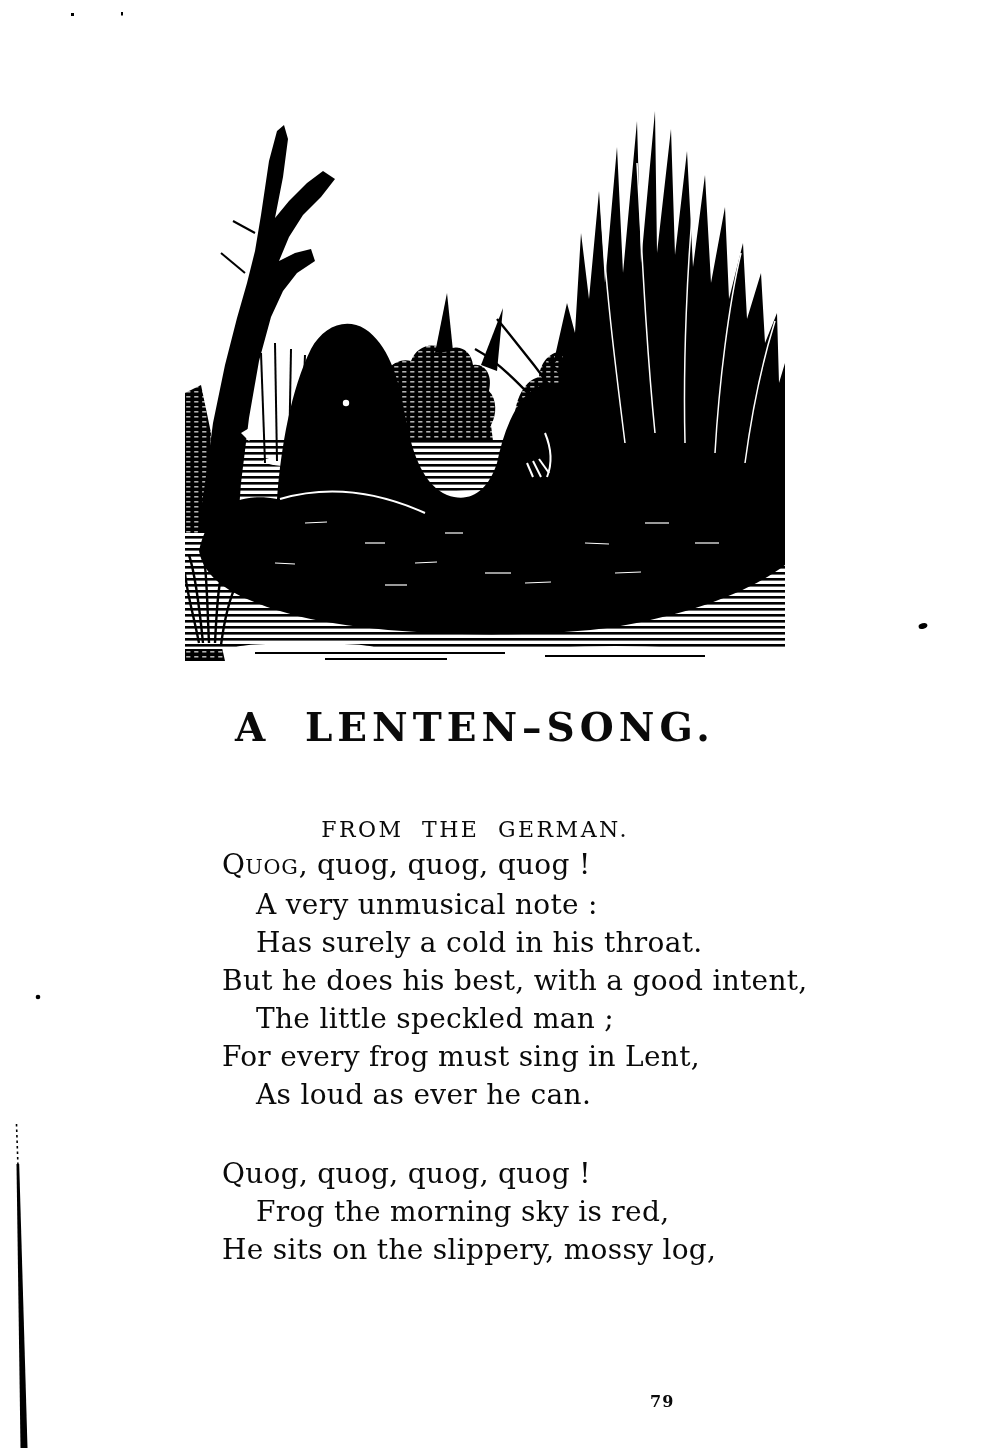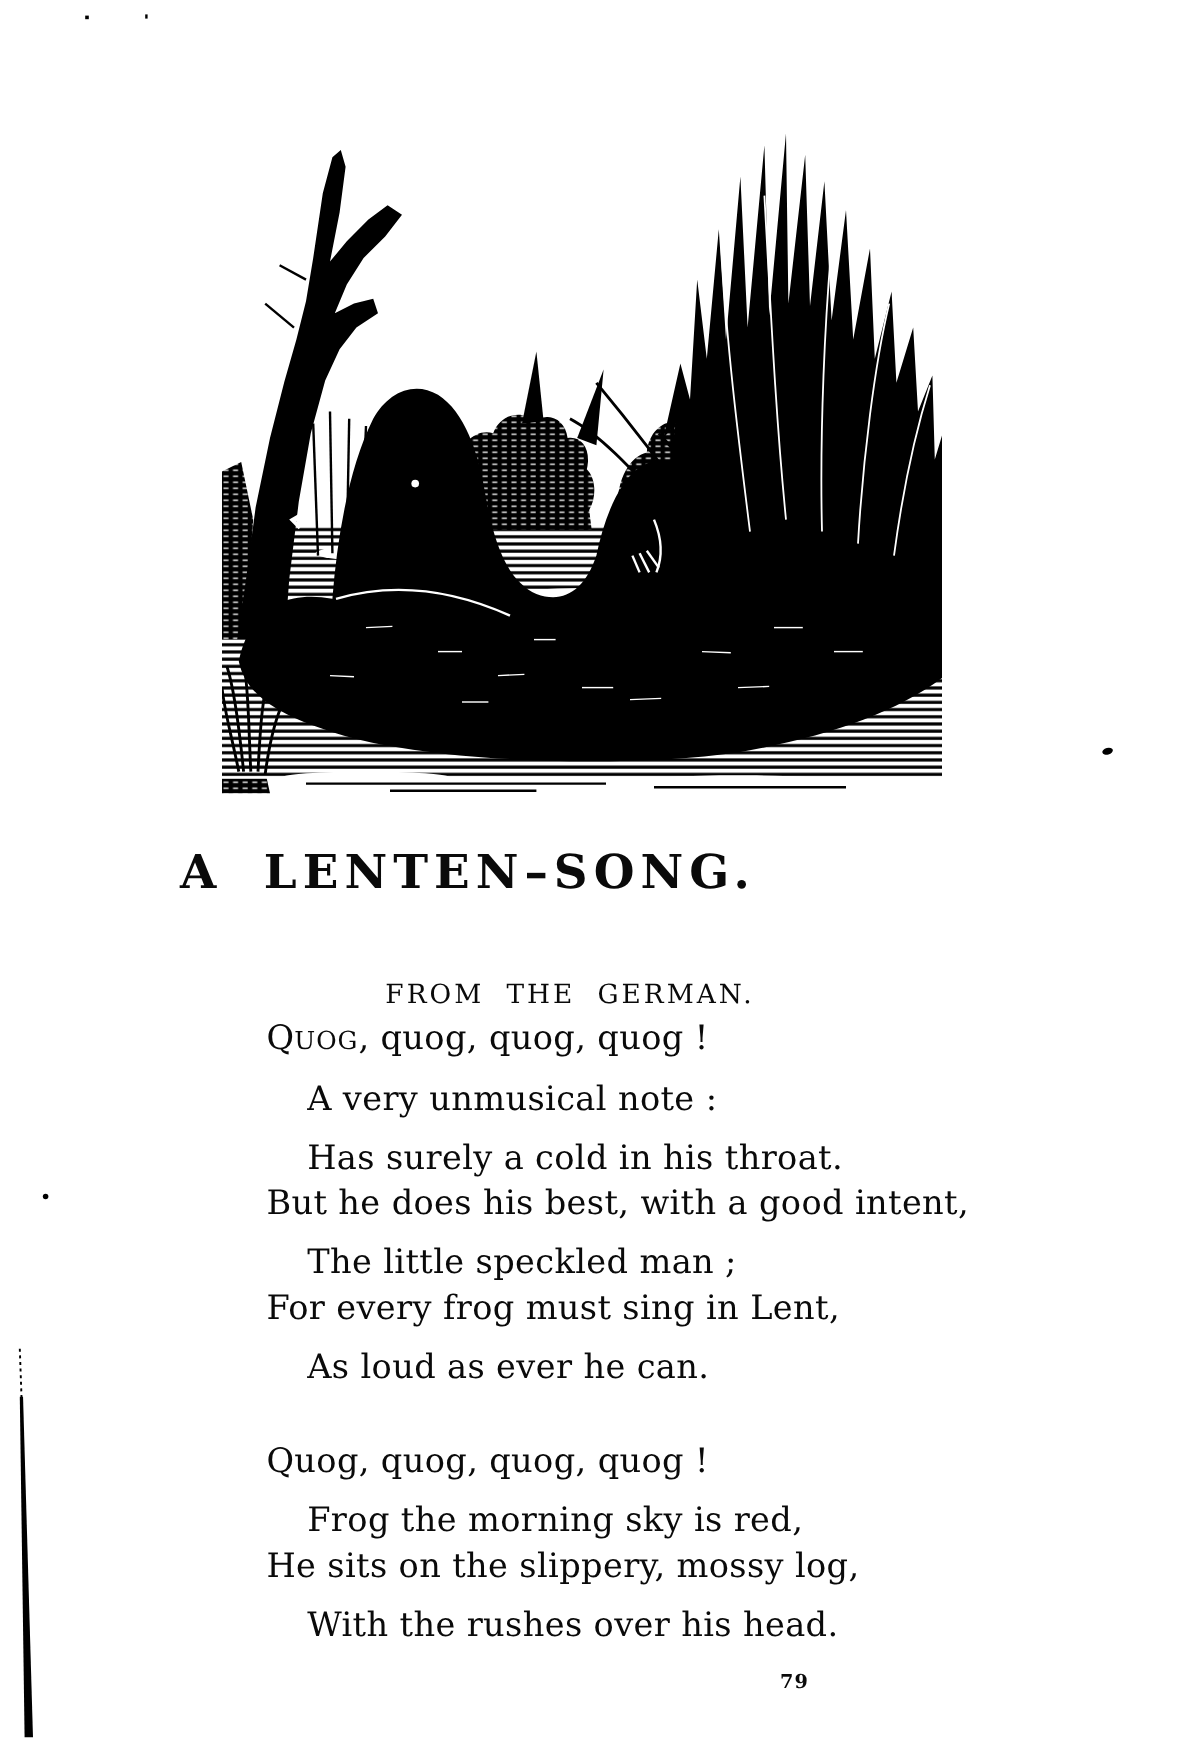--- a/index.html
+++ b/index.html
@@ -14,40 +14,41 @@
   }
   .page {
     position: absolute; inset: 0;
   }
   .illustration {
     position: absolute; left: 185px; top: 103px;
     width: 600px; height: 560px;
   }
   .title {
     position: absolute; left: 150px; top: 704px; width: 650px;
+    text-align: center;
     font-size: 39px; font-weight: bold;
     letter-spacing: 5px; word-spacing: 16px;
     white-space: nowrap;
   }
   .subtitle {
     position: absolute; left: 150px; top: 790px; width: 650px;
     text-align: center;
     font-size: 22px; font-weight: normal;
     letter-spacing: 2.5px; word-spacing: 9px;
     white-space: nowrap;
     margin-top: 27px;
   }
   .poem {
     position: absolute; left: 222px; top: 846px;
     font-size: 28px; line-height: 38px;
     letter-spacing: 0.3px;
     white-space: nowrap;
   }
   .stanza + .stanza { margin-top: 41.4px; }
-  .line.indent { padding-left: 34px; margin-top: 11px; }
+  .line.indent { padding-left: 34px; }
   .opening-sc { font-size: 0.74em; letter-spacing: 0.8px; }
   .pageno {
     position: absolute; left: 650px; top: 1392px;
     font-size: 16px; font-weight: bold; letter-spacing: 1px;
   }
   .artifacts {
     position: absolute; left: 0; top: 0; width: 1000px; height: 1448px;
     pointer-events: none;
   }
 </style>
@@ -201,21 +202,20 @@
         <div class="line indent">Has surely a cold in his throat.</div>
         <div class="line">But he does his best, with a good intent,</div>
         <div class="line indent">The little speckled man ;</div>
         <div class="line">For every frog must sing in Lent,</div>
         <div class="line indent">As loud as ever he can.</div>
       </div>
     <div class="stanza">
         <div class="line">Quog, quog, quog, quog !</div>
         <div class="line indent">Frog the morning sky is red,</div>
         <div class="line">He sits on the slippery, mossy log,</div>
-        <div class="line indent">With the rushes over his head.</div>
       </div>
   </div>
 
   <div class="pageno">79</div>
 
   <svg class="artifacts" viewBox="0 0 1000 1448" aria-hidden="true">
     <rect x="71" y="13" width="3" height="3" fill="#000"></rect>
     <rect x="121" y="12" width="2" height="3.5" fill="#000"></rect>
     <circle cx="38" cy="997" r="2.3" fill="#000"></circle>
     <ellipse cx="923" cy="626" rx="4.5" ry="2.8" fill="#000" transform="rotate(-15 923 626)"></ellipse>

